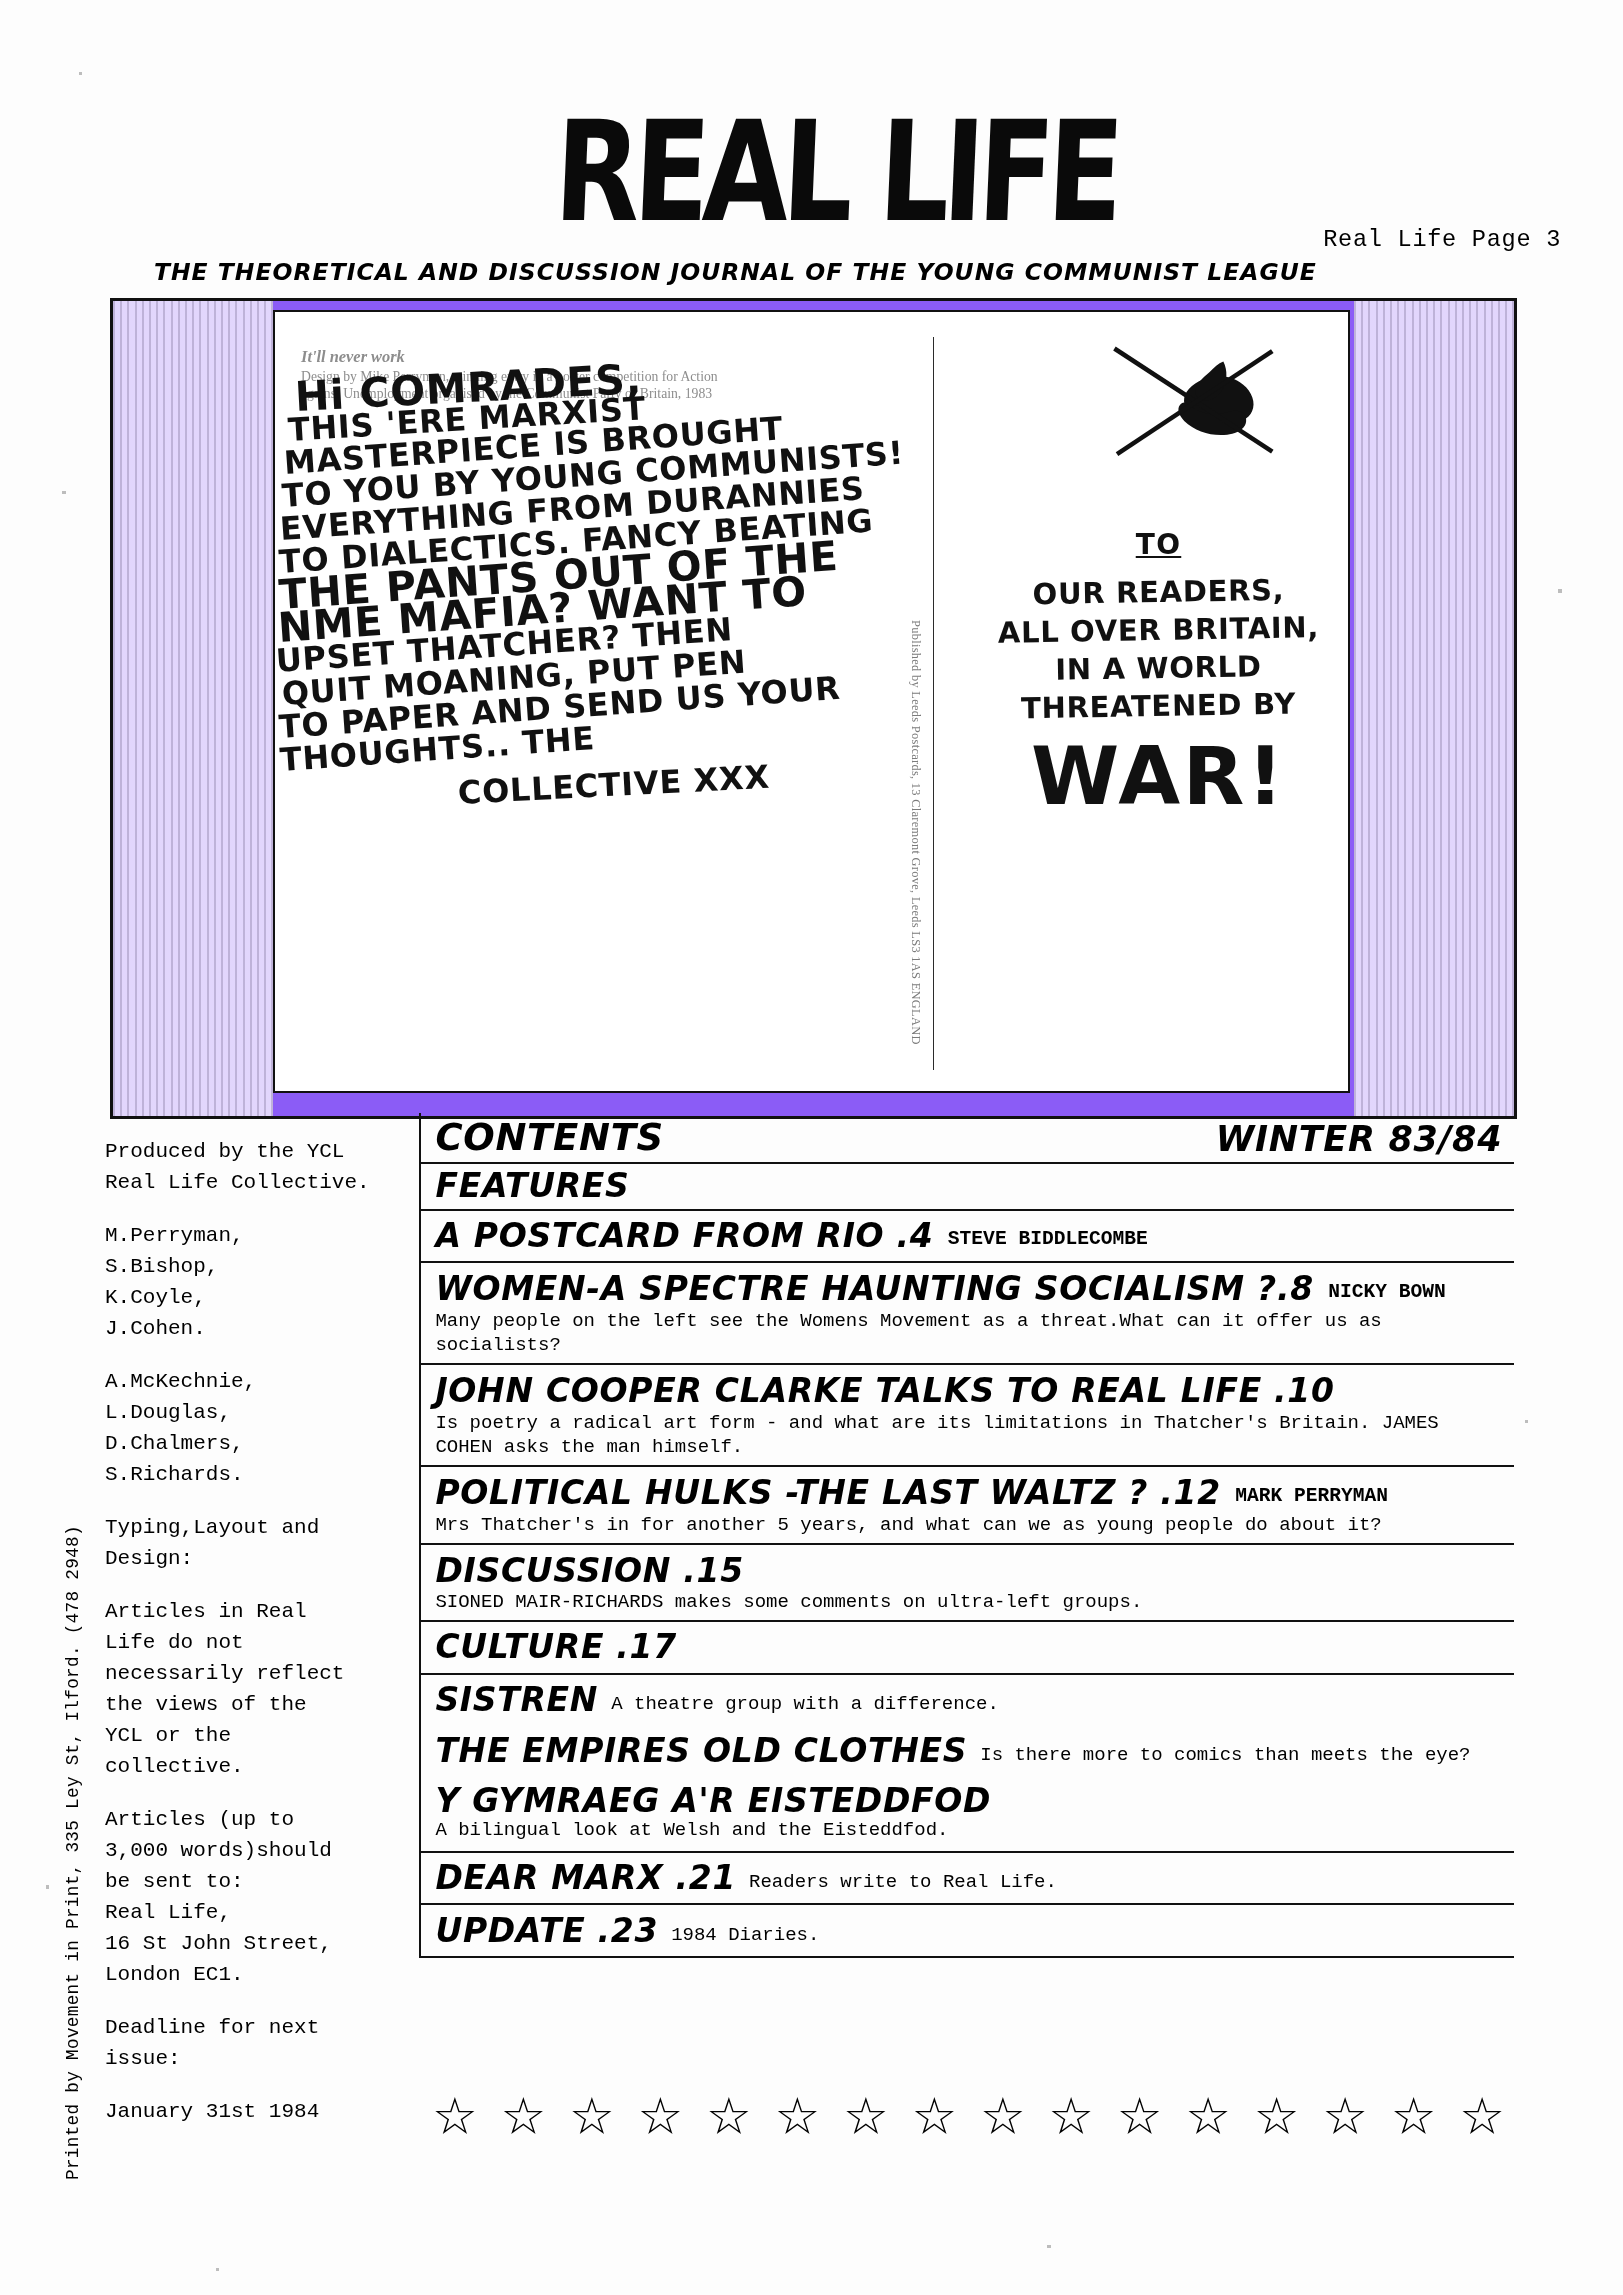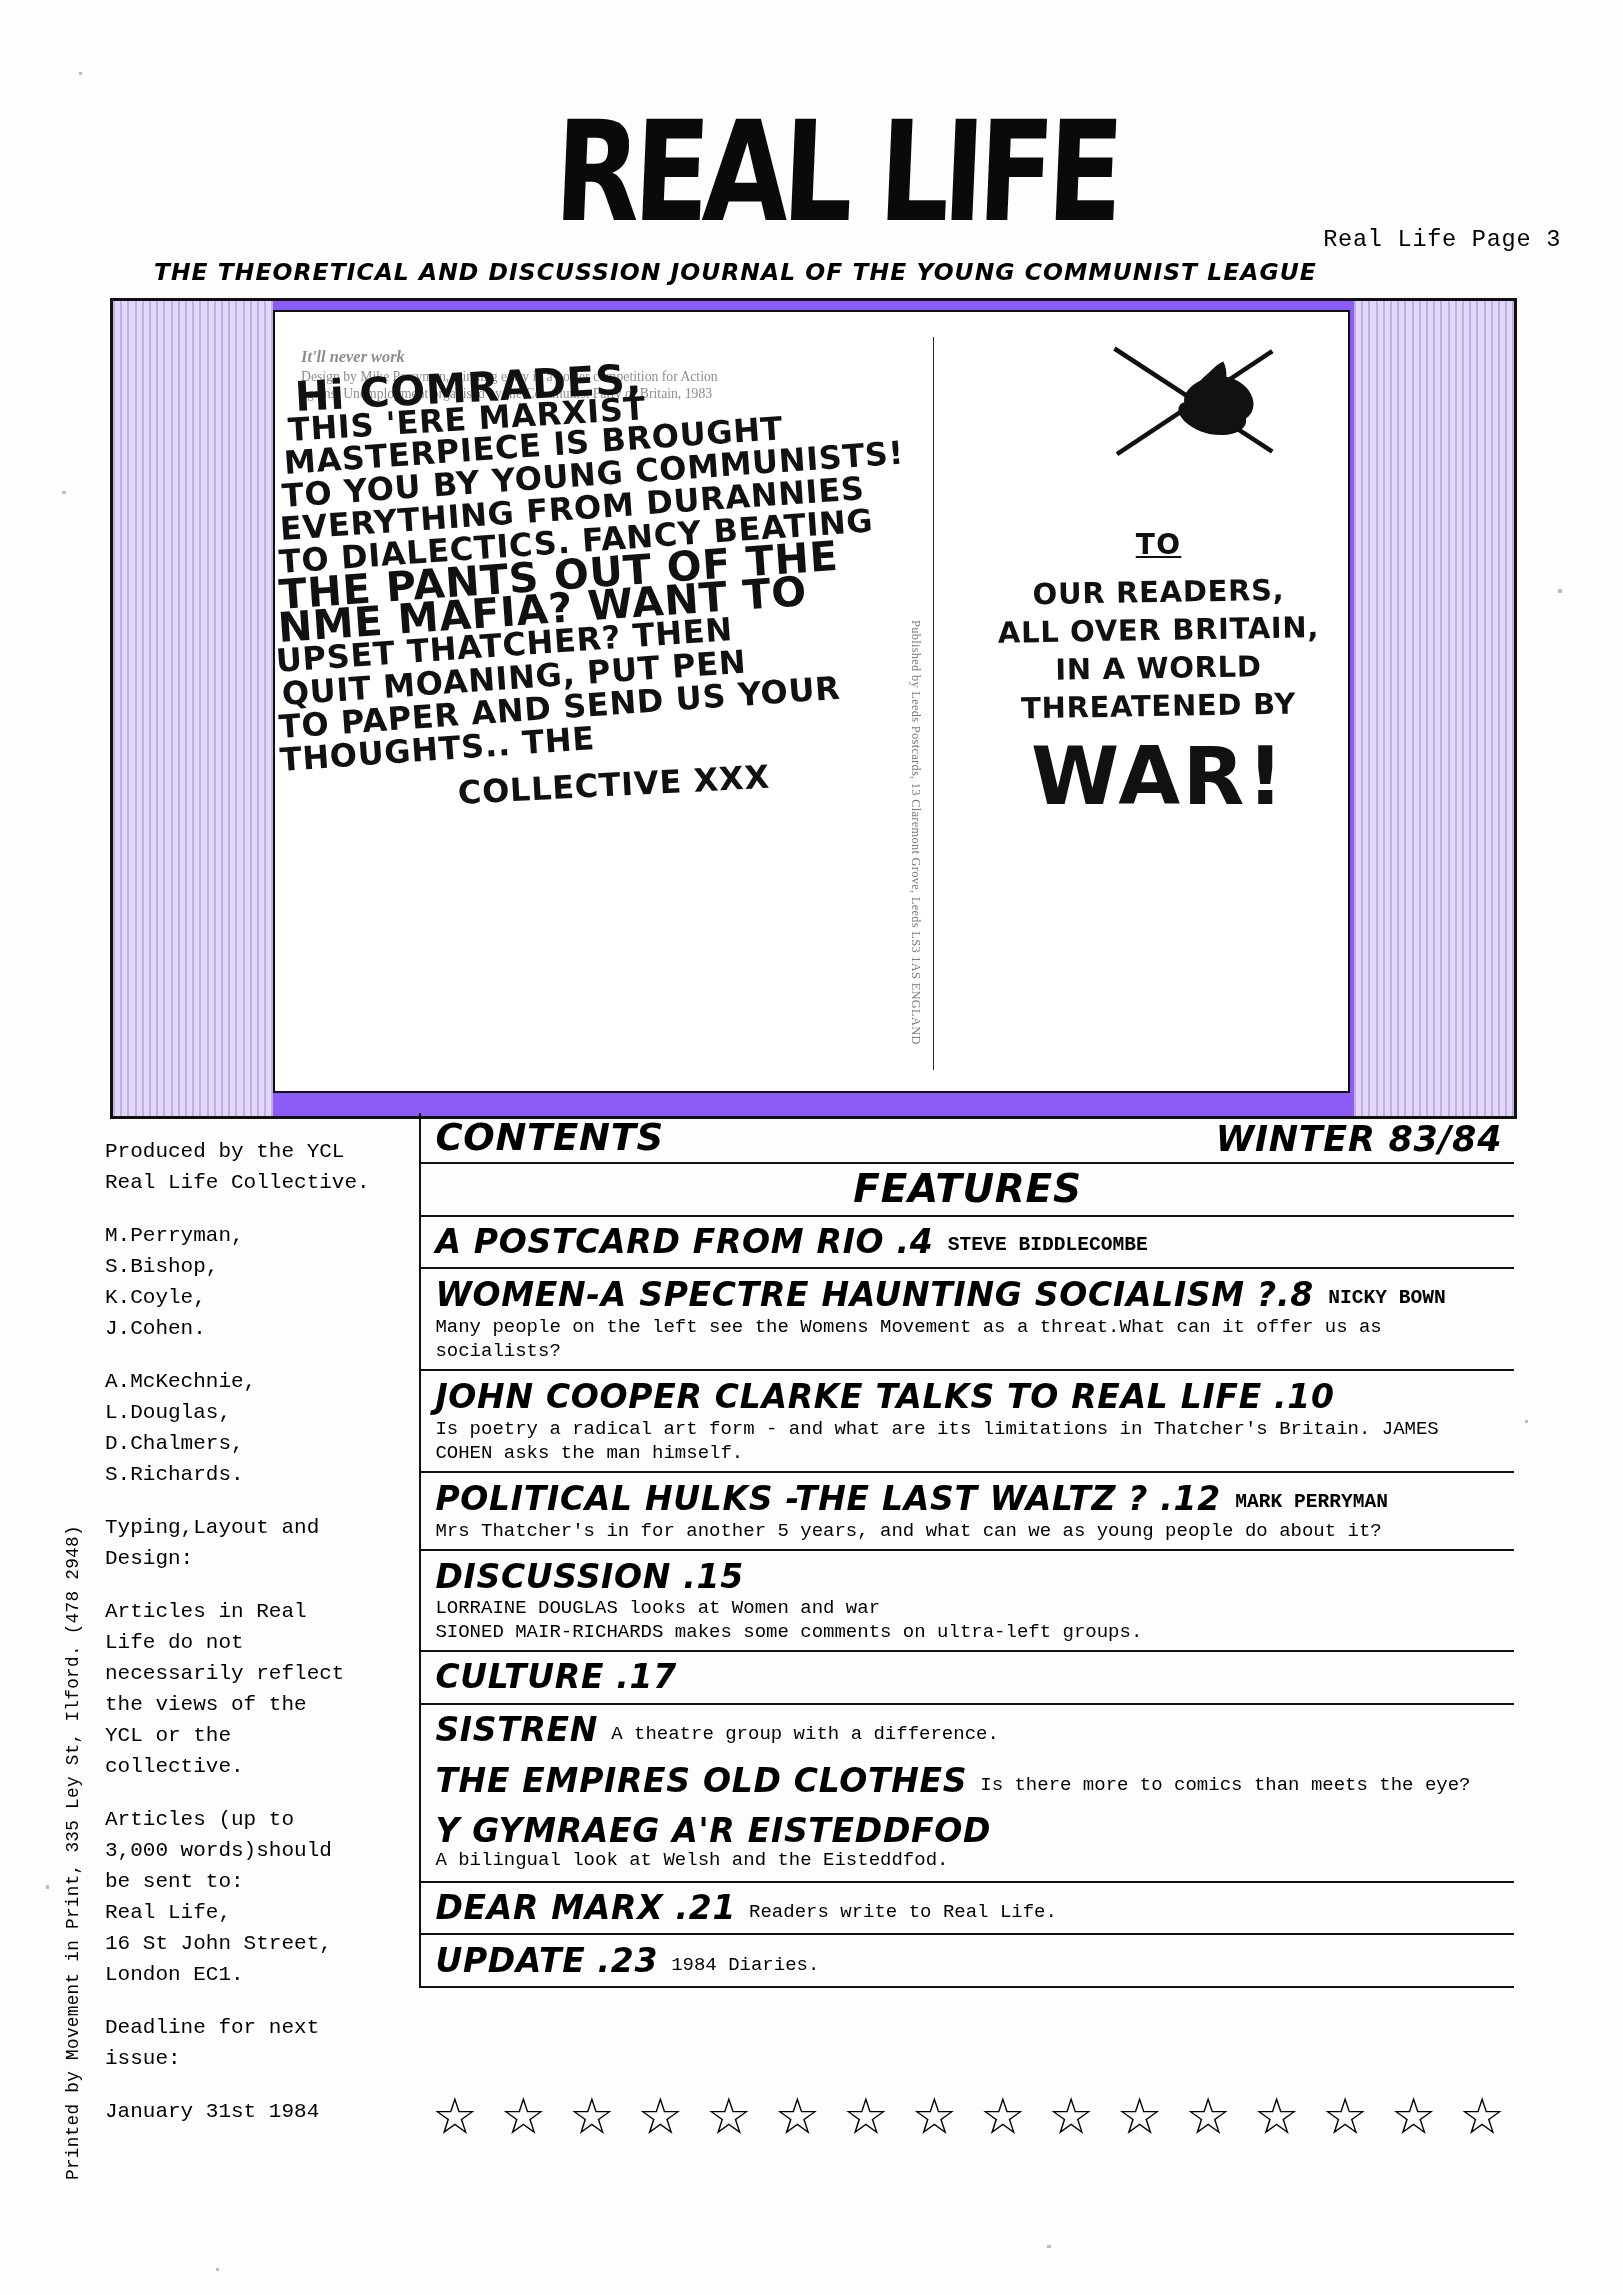--- a/index.html
+++ b/index.html
@@ -235,21 +235,21 @@
     padding: 2.6px 11.8px 3.9px 14.4px;
   }
   .slab {
     font-family: "DejaVu Sans", sans-serif;
     font-weight: bold;
     font-style: italic;
     letter-spacing: 0.7px;
   }
   .c-title { font-size: 37px; }
   .c-issue { font-size: 35px; }
-  .feat-label { font-size: 39px; padding: 1.3px 14.4px 3.9px; text-align: center; }
+  .feat-label { font-size: 33px; padding: 1.3px 14.4px 3.9px; }
 
   .art { padding: 5.2px 11.8px 6.5px 14.4px; }
   .art-head {
     display: flex;
     align-items: baseline;
     flex-wrap: wrap;
   }
   .art-title {
     font-family: "DejaVu Sans", sans-serif;
     font-weight: bold;
@@ -438,21 +438,20 @@
     <div class="art rule">
       <div class="art-head">
         <span class="art-title">POLITICAL HULKS -THE LAST WALTZ ? .12</span>
         <span class="art-author">MARK PERRYMAN</span>
       </div>
       <div class="art-desc">Mrs Thatcher's in for another 5 years, and what can we as  young people do about it?</div>
     </div>
 
     <div class="art rule">
       <div class="sec-title">DISCUSSION .15</div>
-      <div class="sub-line">LORRAINE DOUGLAS looks at Women and war</div>
       <div class="sub-line">SIONED MAIR-RICHARDS makes some comments on ultra-left groups.</div>
     </div>
 
     <div class="art rule-thin">
       <div class="sec-title">CULTURE .17</div>
     </div>
 
     <div class="art">
       <div class="inline-wrap">
         <span class="sec-title">SISTREN</span>

